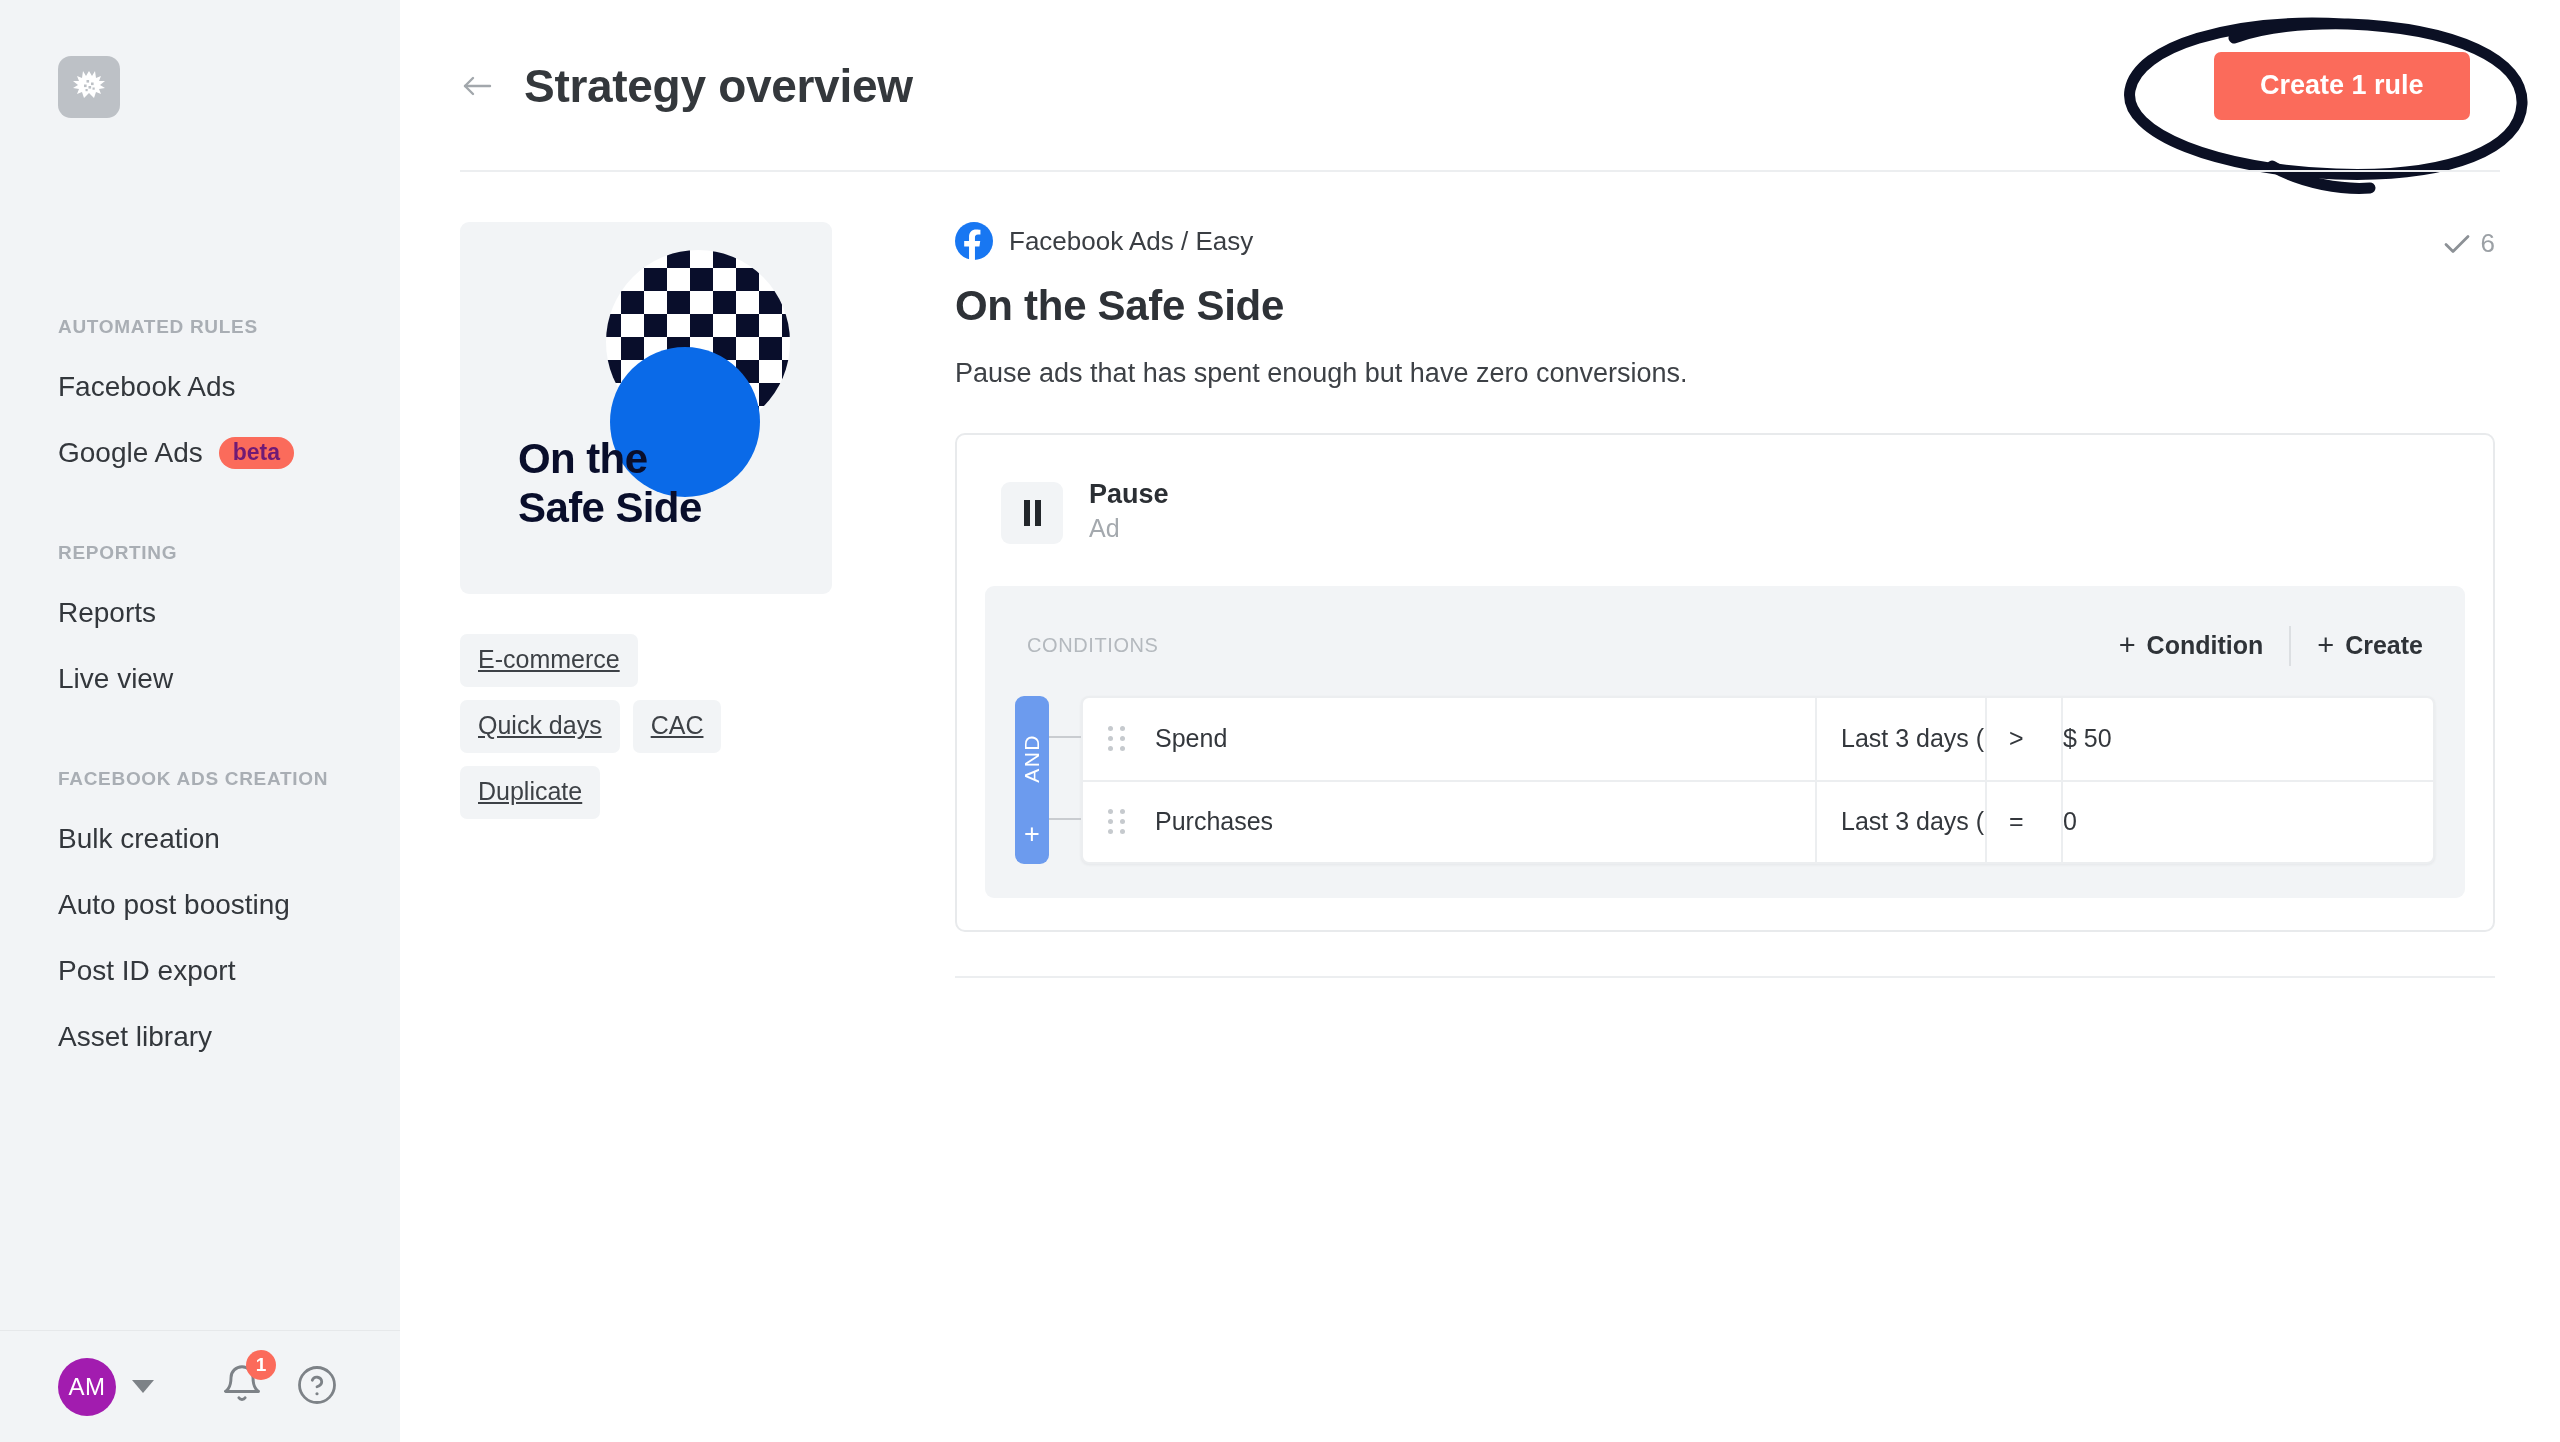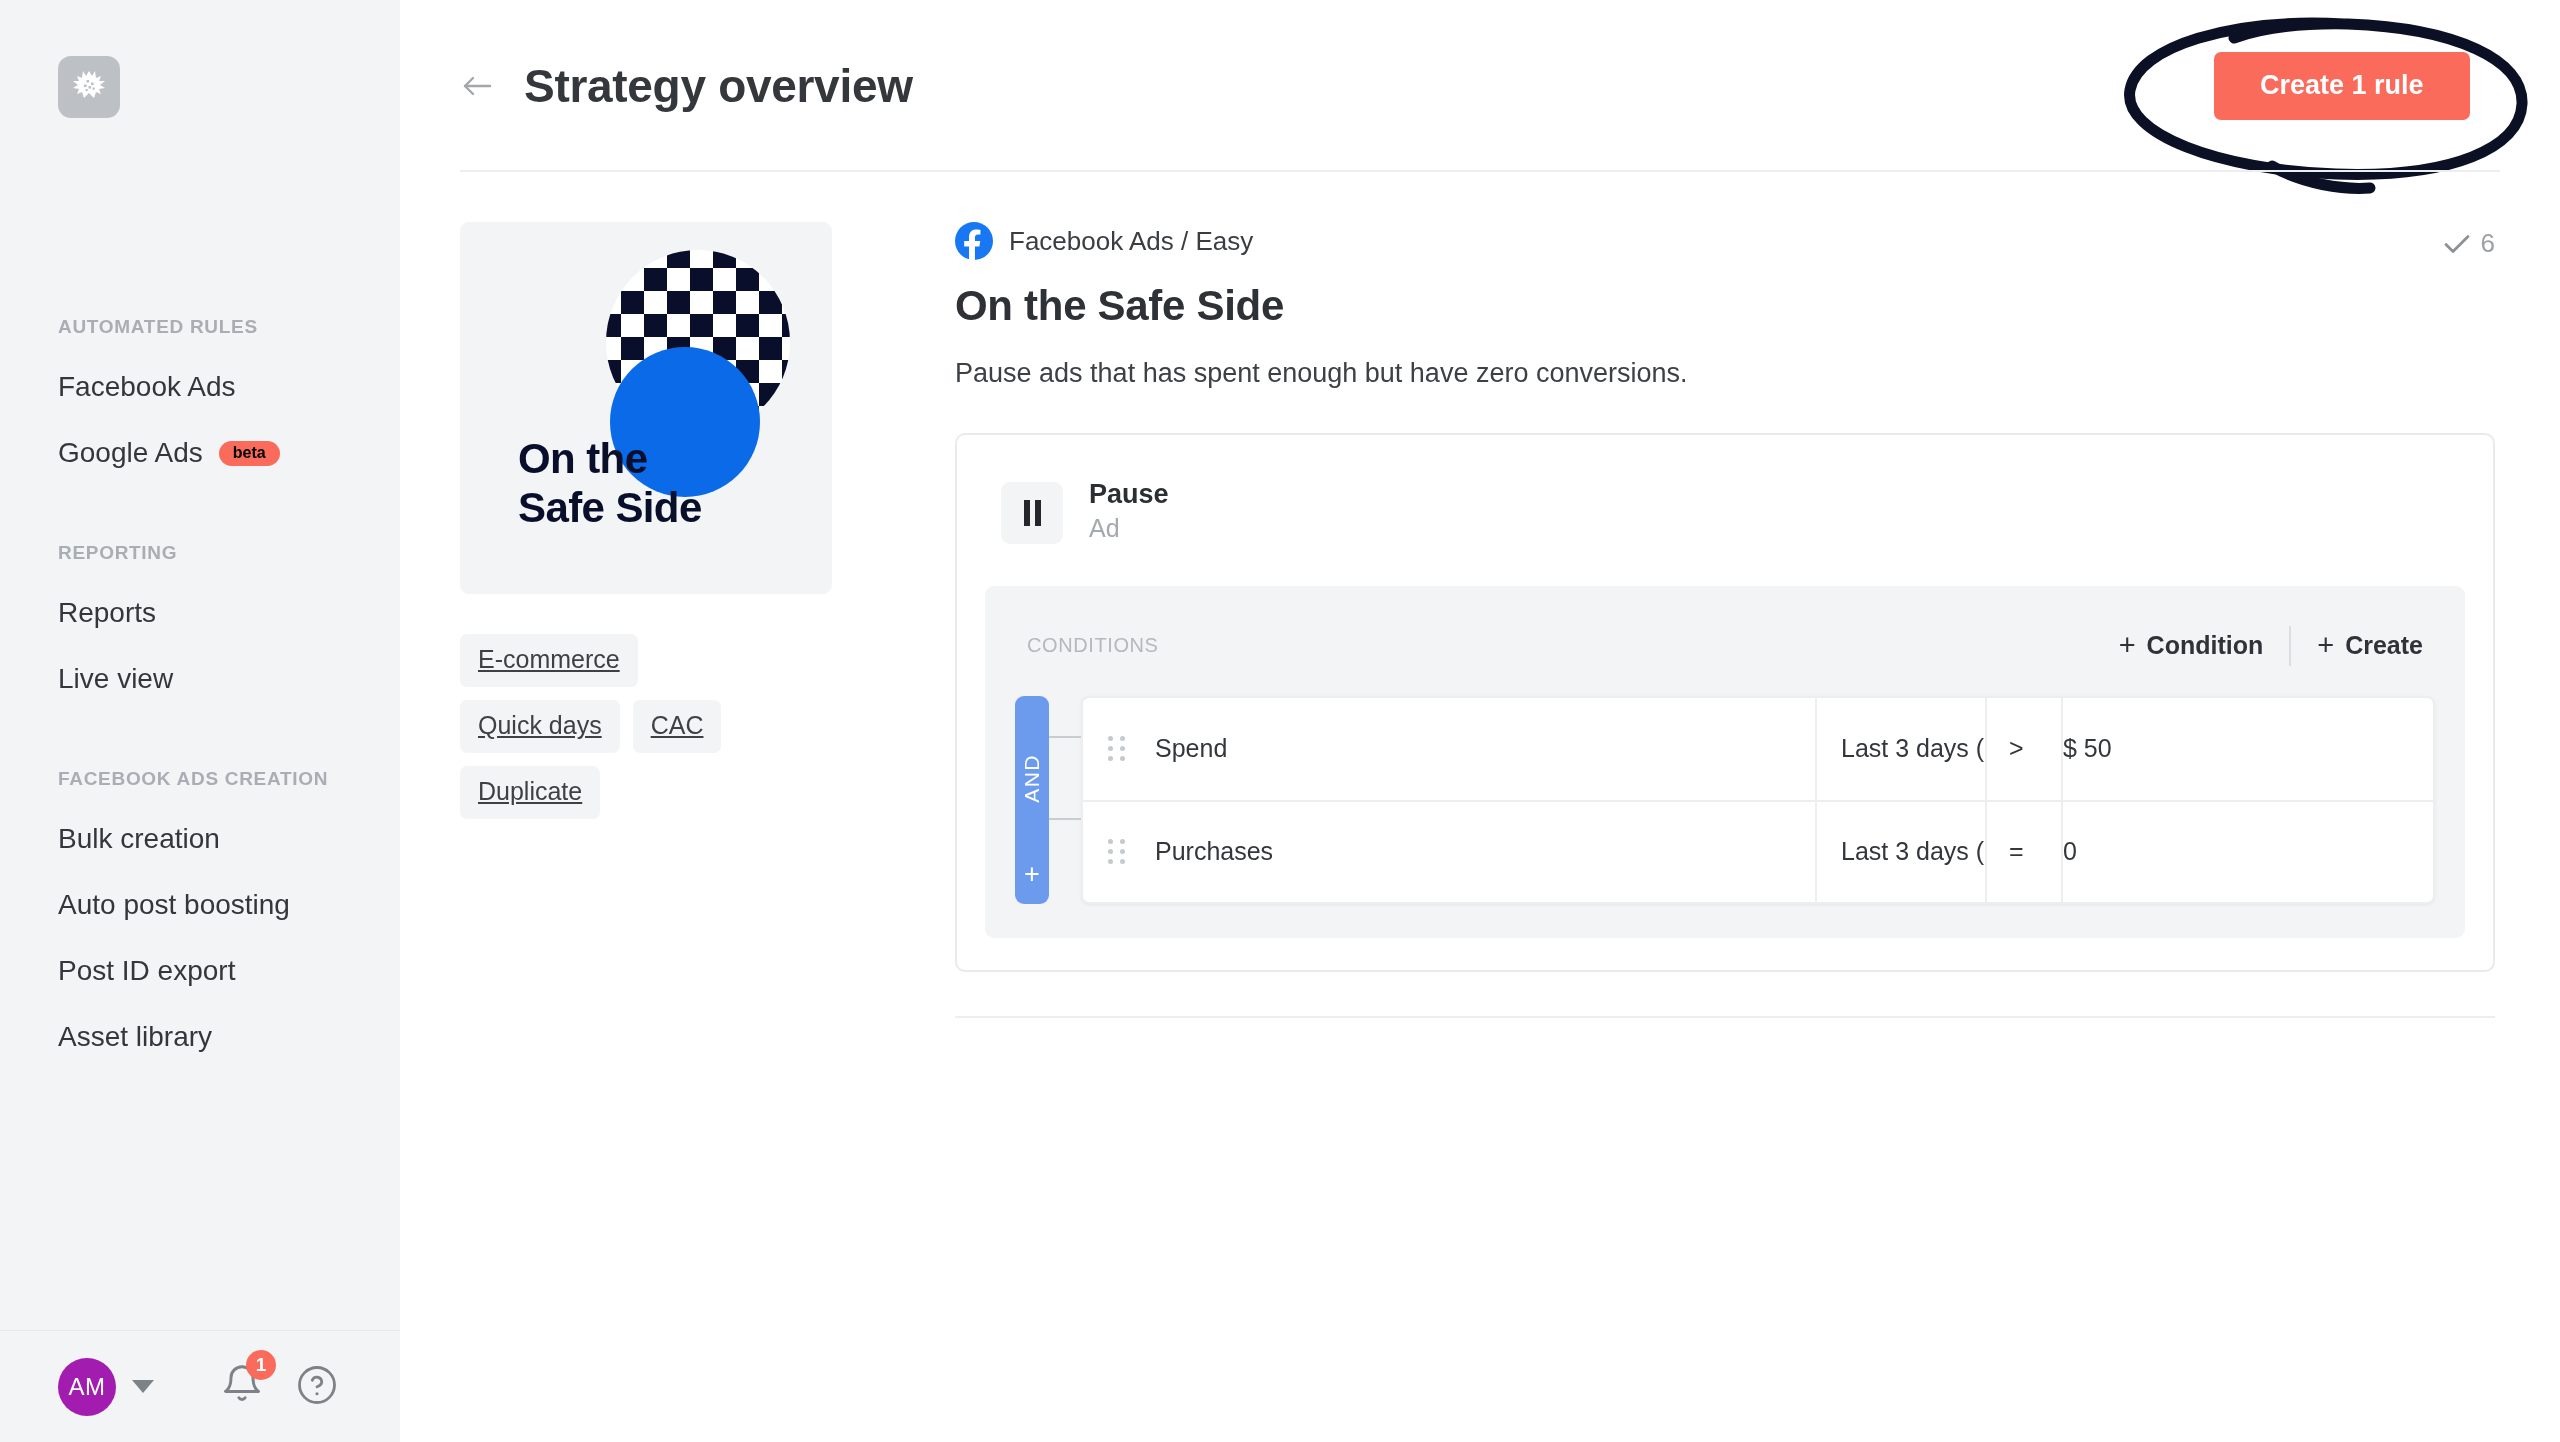--- a/index.html
+++ b/index.html
@@ -35,22 +35,22 @@
     text-transform: uppercase;
   }
   .nav-item {
     display: flex; align-items: center;
     height: 46px; padding-left: 58px;
     font-size: 28px; color: #33373c;
     cursor: pointer; margin-bottom: 20px;
   }
   .nav-item .badge {
     display: inline-block; margin-left: 16px;
-    background: #fb6b5b; color: #000000;
-    font-size: 16px; font-weight: 700;
+    background: #fb6b5b; color: #701a75;
+    font-size: 23px; font-weight: 700;
     border-radius: 20px; padding: 4px 14px 5px;
     line-height: 1;
   }
   .grp-gap-1 { height: 46px; }
   .grp-gap-2 { height: 46px; }
 
   
   .sb-bottom {
     position: absolute; left: 0; bottom: 0;
     width: 400px; height: 112px;
@@ -220,21 +220,21 @@
   .and-plus { color: #fff; font-size: 27px; line-height: 1; }
   .rail-connectors { position: relative; width: 32px; flex: 0 0 32px; }
   .rail-connectors span { position: absolute; left: 0; width: 32px; height: 2px; background: #c9ccd0; }
 
   .cond-table {
     flex: 1; background: #fff;
     border: 2px solid #eceef0; border-radius: 8px;
     box-shadow: 0 1px 3px rgba(20,25,35,.06);
     overflow: hidden;
   }
-  .cond-row { display: flex; align-items: stretch; height: 102px; }
+  .cond-row { display: flex; align-items: stretch; height: 82px; }
   .cond-row + .cond-row { border-top: 2px solid #eceef0; }
   .cell { display: flex; align-items: center; font-size: 25px; color: #33373c; }
   .c-handle { width: 68px; justify-content: center; cursor: grab; }
   .dots { display: grid; grid-template-columns: 7px 7px; gap: 5px; }
   .dots i { display: block; width: 5px; height: 5px; border-radius: 50%; background: #c6cace; }
   .c-metric { flex: 1; padding-left: 4px; border-right: 2px solid #eceef0; cursor: pointer; }
   .c-range { width: 170px; padding-left: 24px; border-right: 2px solid #eceef0; cursor: pointer;
              white-space: nowrap; overflow: hidden; }
   .c-op { width: 76px; padding-left: 22px; border-right: 2px solid #eceef0; cursor: pointer; }
   .c-value { flex: 0 0 370px; cursor: pointer; }

